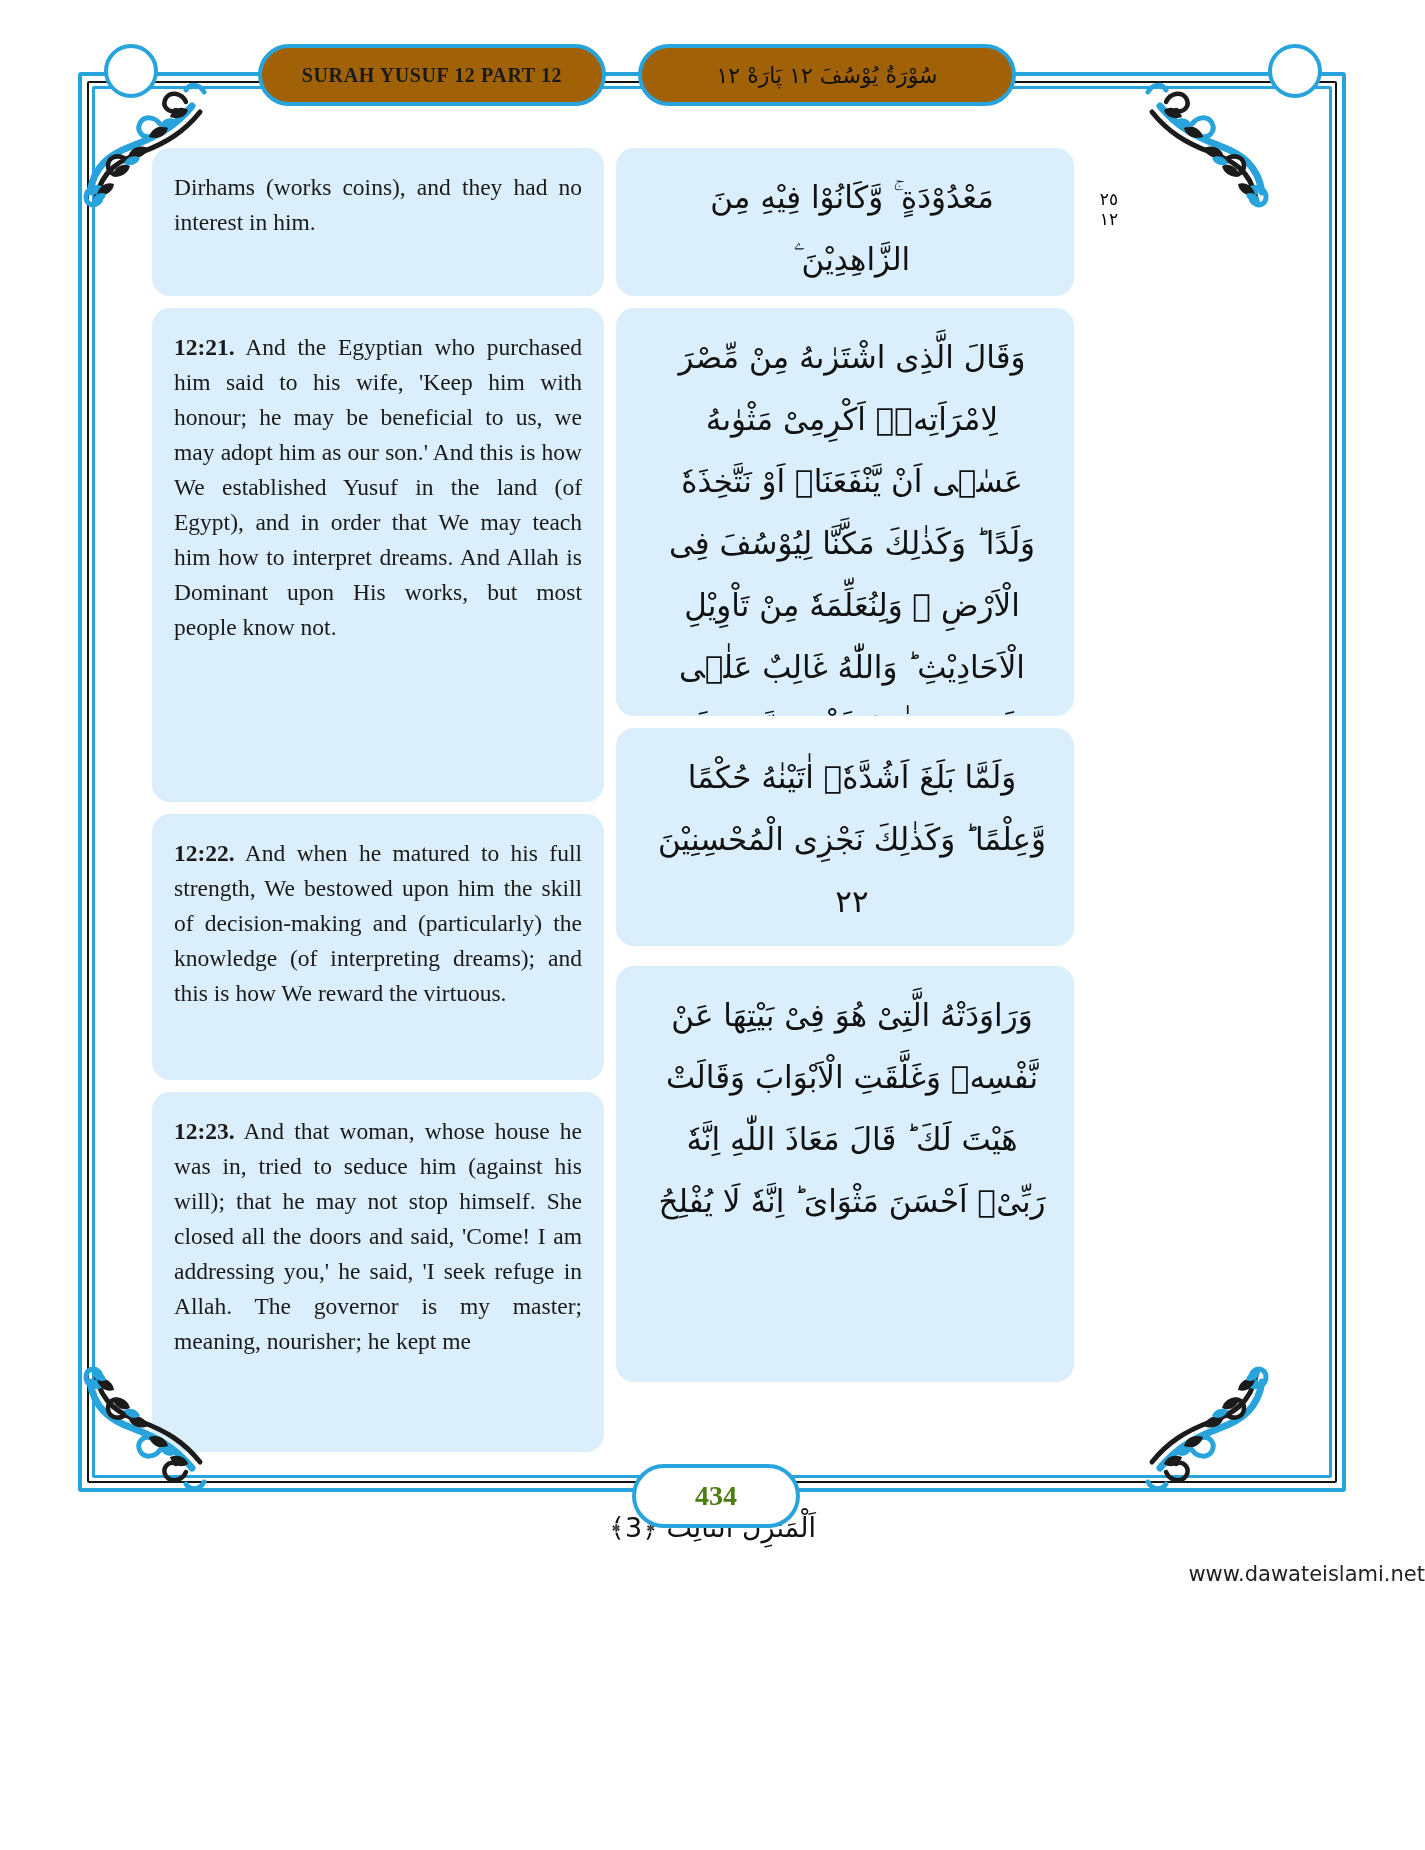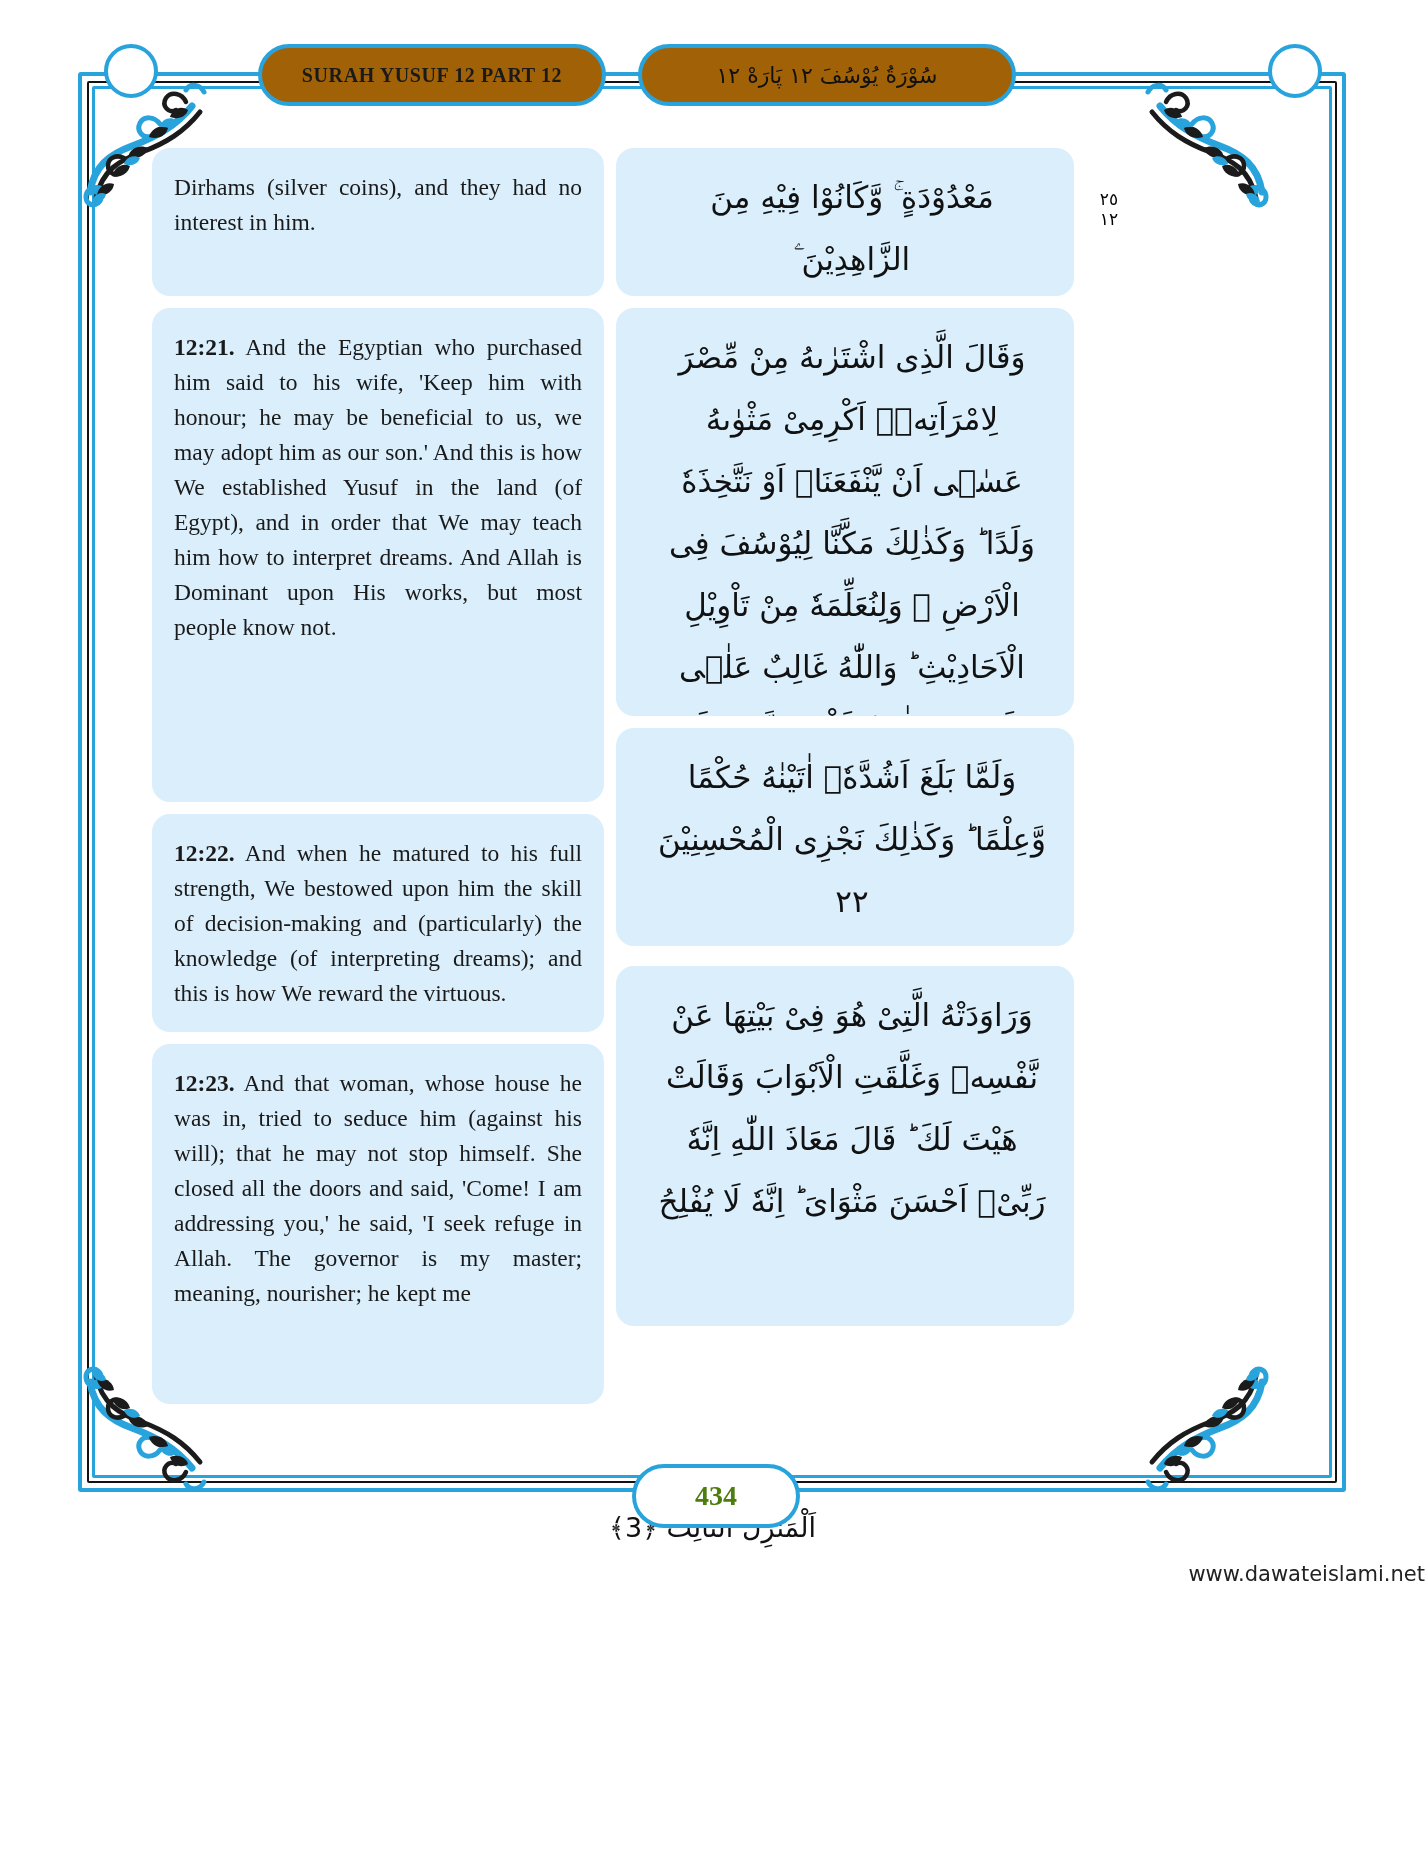--- a/index.html
+++ b/index.html
@@ -192,24 +192,24 @@
     line-height: 62px;
     color: #111111;
     text-align: center;
   }
 
   
   .h-r1-en { height: 148px; }
   .h-r1-ar { height: 148px; }
   .h-r2-en { height: 494px; }
   .h-r2-ar { height: 408px; }
-  .h-r3-en { height: 218px; }
+  .h-r3-en { height: 266px; }
   .h-r3-ar { height: 218px; }
   .h-r4-en { height: 360px; }
-  .h-r4-ar { height: 360px; margin-top: 20px; }
+  .h-r4-ar { height: 416px; margin-top: 20px; }
 
   
   .manzil {
     position: absolute;
     left: 0;
     top: 1512px;
     width: 1425px;
     text-align: center;
     font-family: "DejaVu Sans", sans-serif;
     font-size: 27px;
@@ -350,21 +350,21 @@
   </svg>
 </div>
 
 <div class="side-marker">٢٥
 ١٢</div>
 
 <div class="content">
 
   <div class="col-en">
     <div class="verse-box en h-r1-en">
-      <span>Dirhams (silver coins), and they had no interest in him.</span>
+      <span>Dirhams (works coins), and they had no interest in him.</span>
     </div>
     <div class="verse-box en h-r2-en">
       <span class="vnum">12:21.</span>
       <span>And the Egyptian who purchased him said to his wife, 'Keep him with honour; he may be beneficial to us, we may adopt him as our son.' And this is how We established Yusuf in the land (of Egypt), and in order that We may teach him how to interpret dreams. And Allah is Dominant upon His works, but most people know not.</span>
     </div>
     <div class="verse-box en h-r3-en">
       <span class="vnum">12:22.</span>
       <span>And when he matured to his full strength, We bestowed upon him the skill of decision-making and (particularly) the knowledge (of interpreting dreams); and this is how We reward the virtuous.</span>
     </div>
     <div class="verse-box en h-r4-en">

